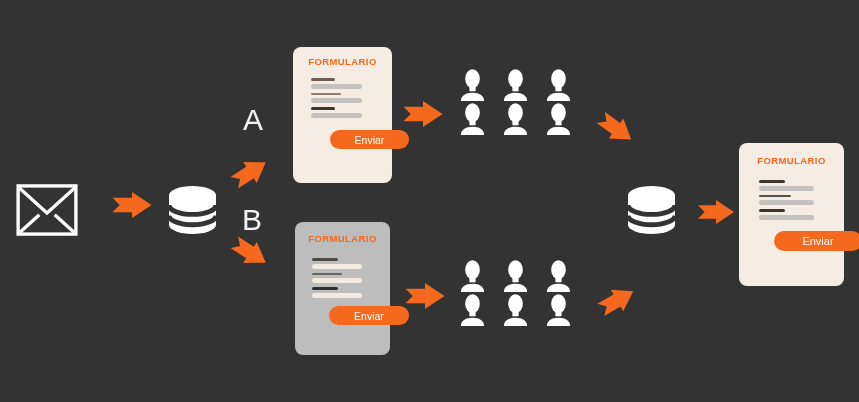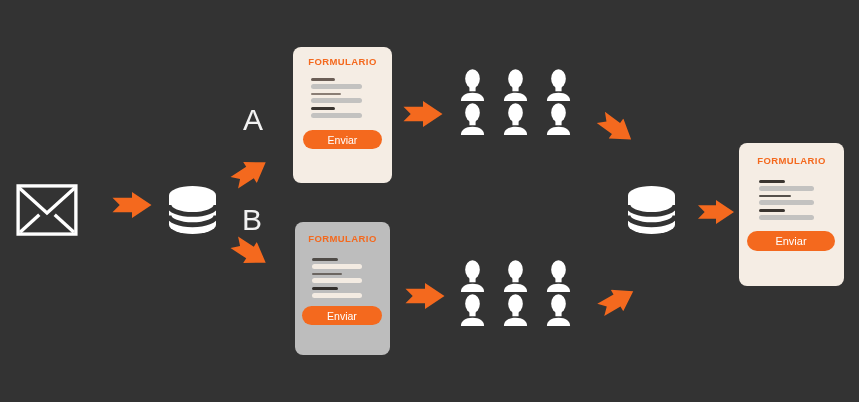--- a/index.html
+++ b/index.html
@@ -29,21 +29,21 @@
   .ln { border-radius:2.5px; }
   .ln.label { height:2.5px; margin-bottom:3px; }
   .ln.field { height:5px;  margin-bottom:4px; }
   .card.cream .ln.field { background:#C3C2C0; }
   .card.gray  .ln.field { background:#F3EBE2; }
 
   .enviar-btn {
     position:absolute; background:#F4691E; color:#FFFFFF;
     border:none; border-radius:10px; font-size:10.5px;
     display:flex; align-items:center; justify-content:center;
-    font-family:"Liberation Sans", sans-serif; cursor:pointer; padding:0;
+    font-family:"Liberation Sans", sans-serif; cursor:pointer; padding:0;margin-left:27px;
   }
 
   
   .users-grid {
     position:absolute; display:grid;
     grid-template-columns:repeat(3, 27px);
     column-gap:16px; row-gap:2px;
   }
   .arrow { position:absolute; }
   .rot { transform-origin:center; }

